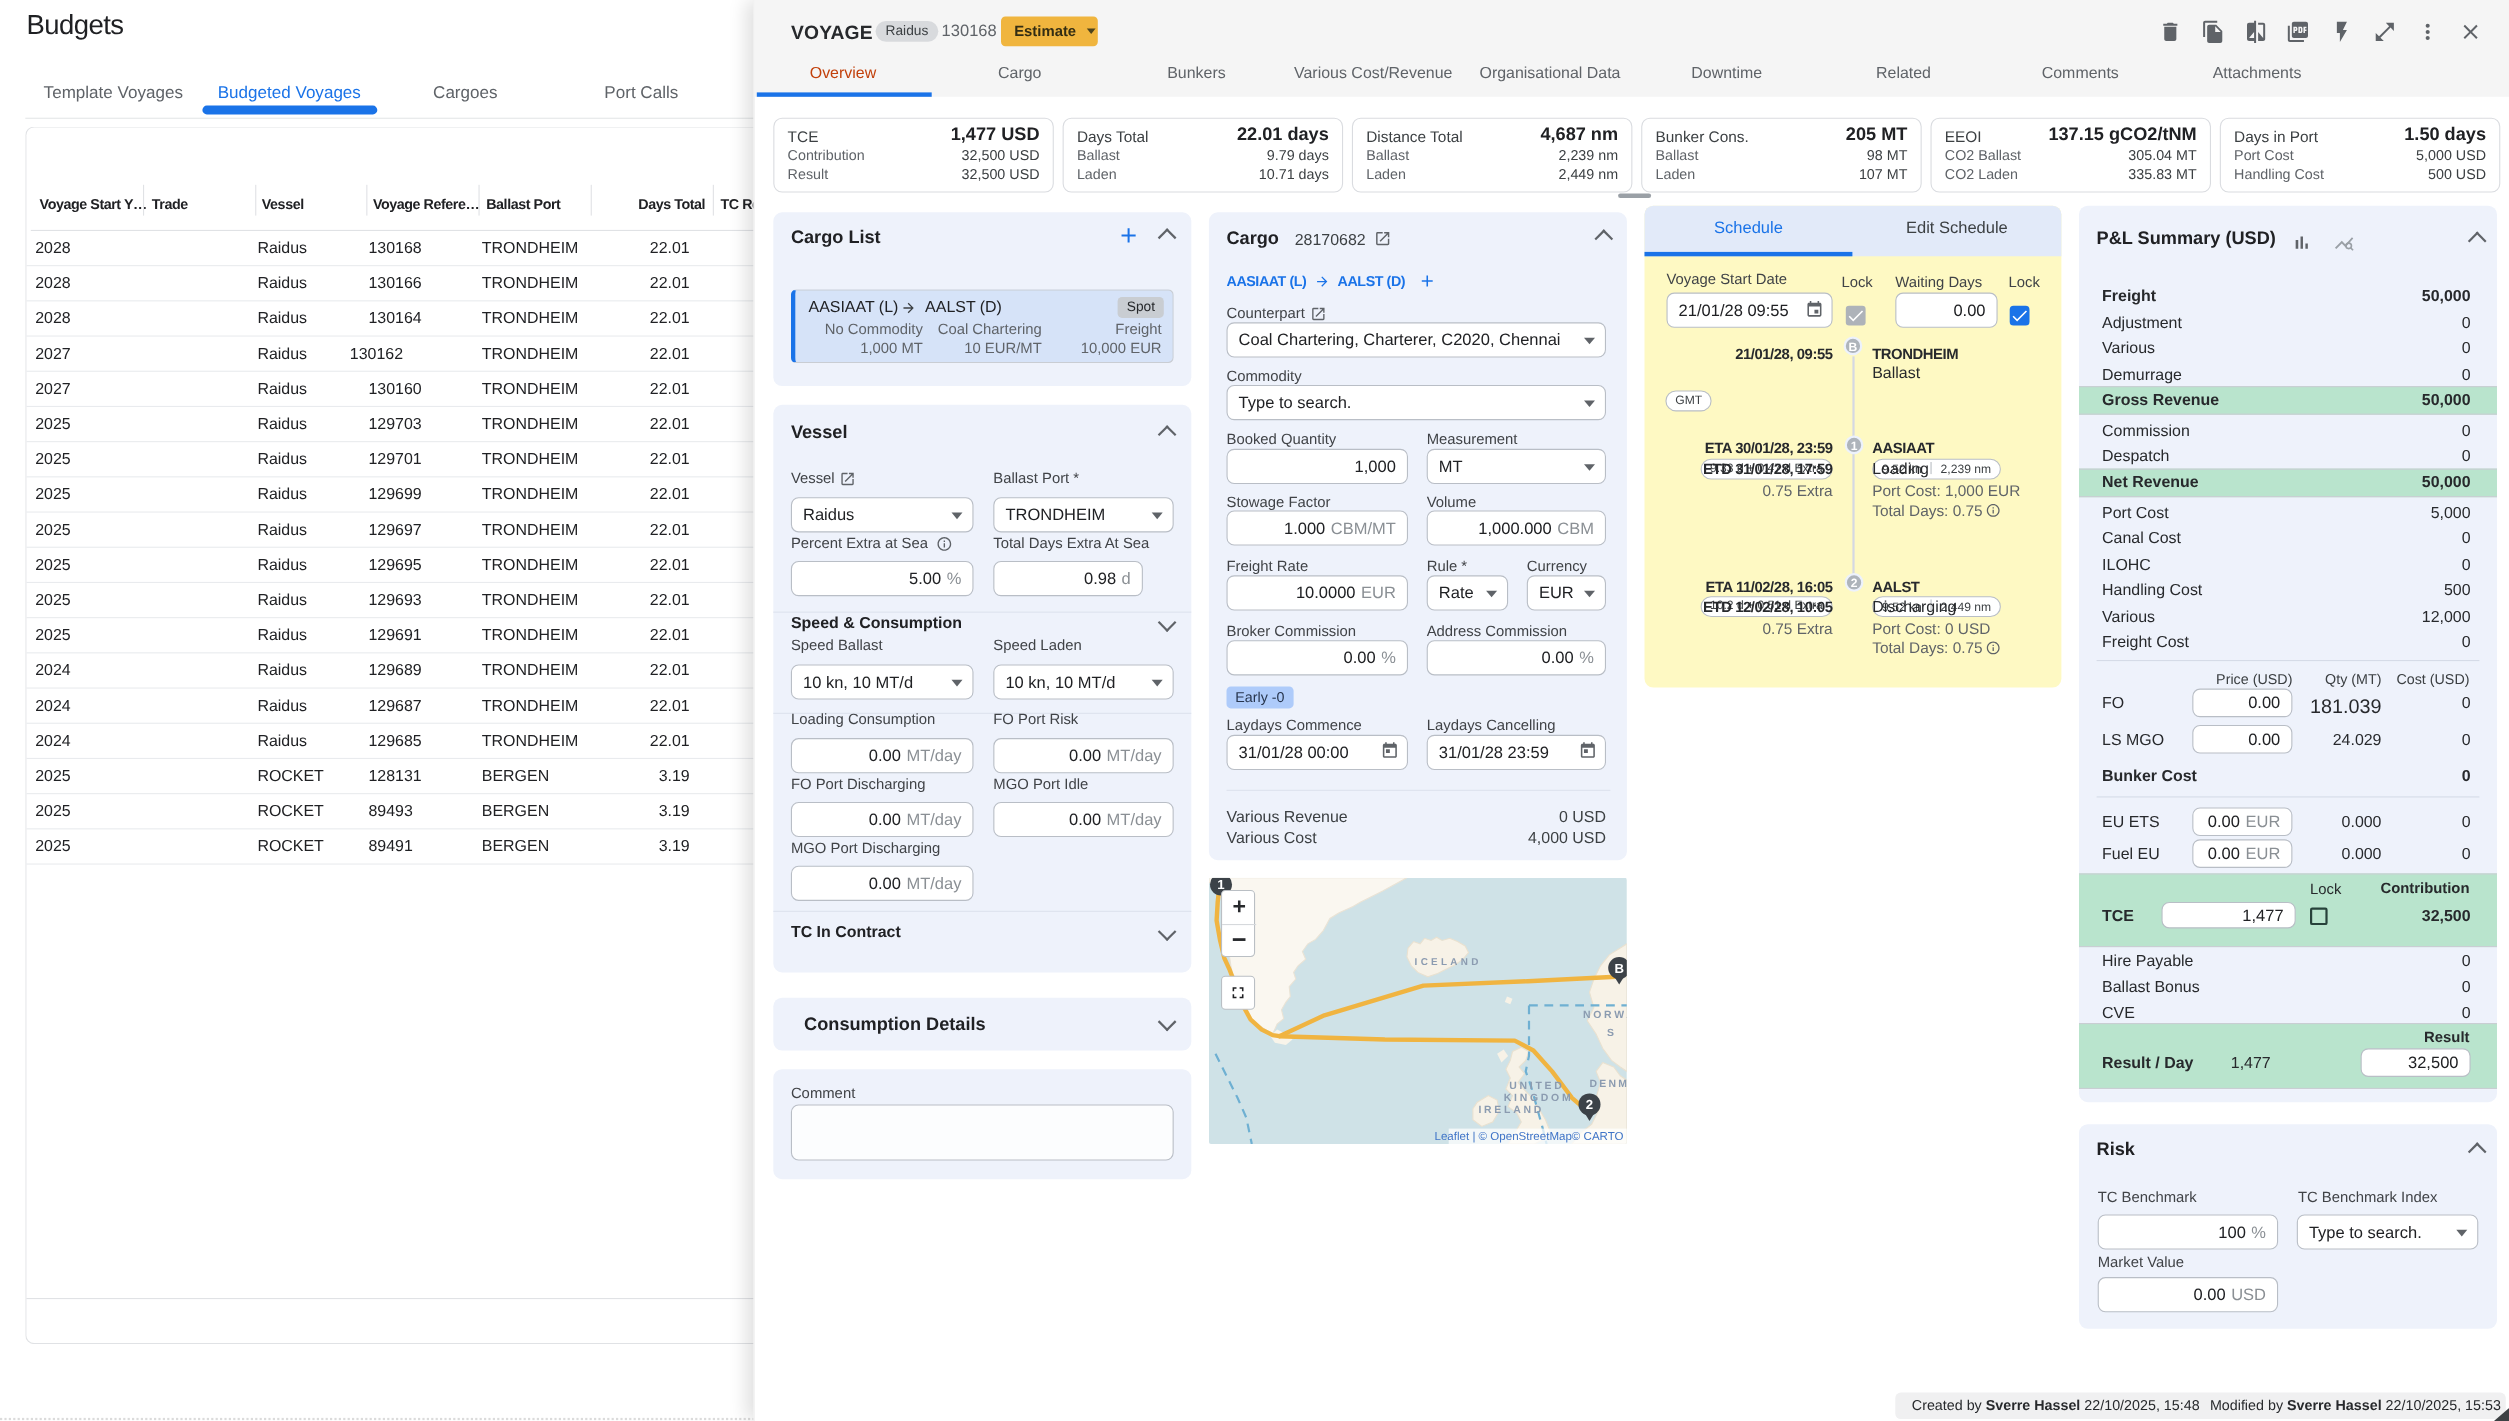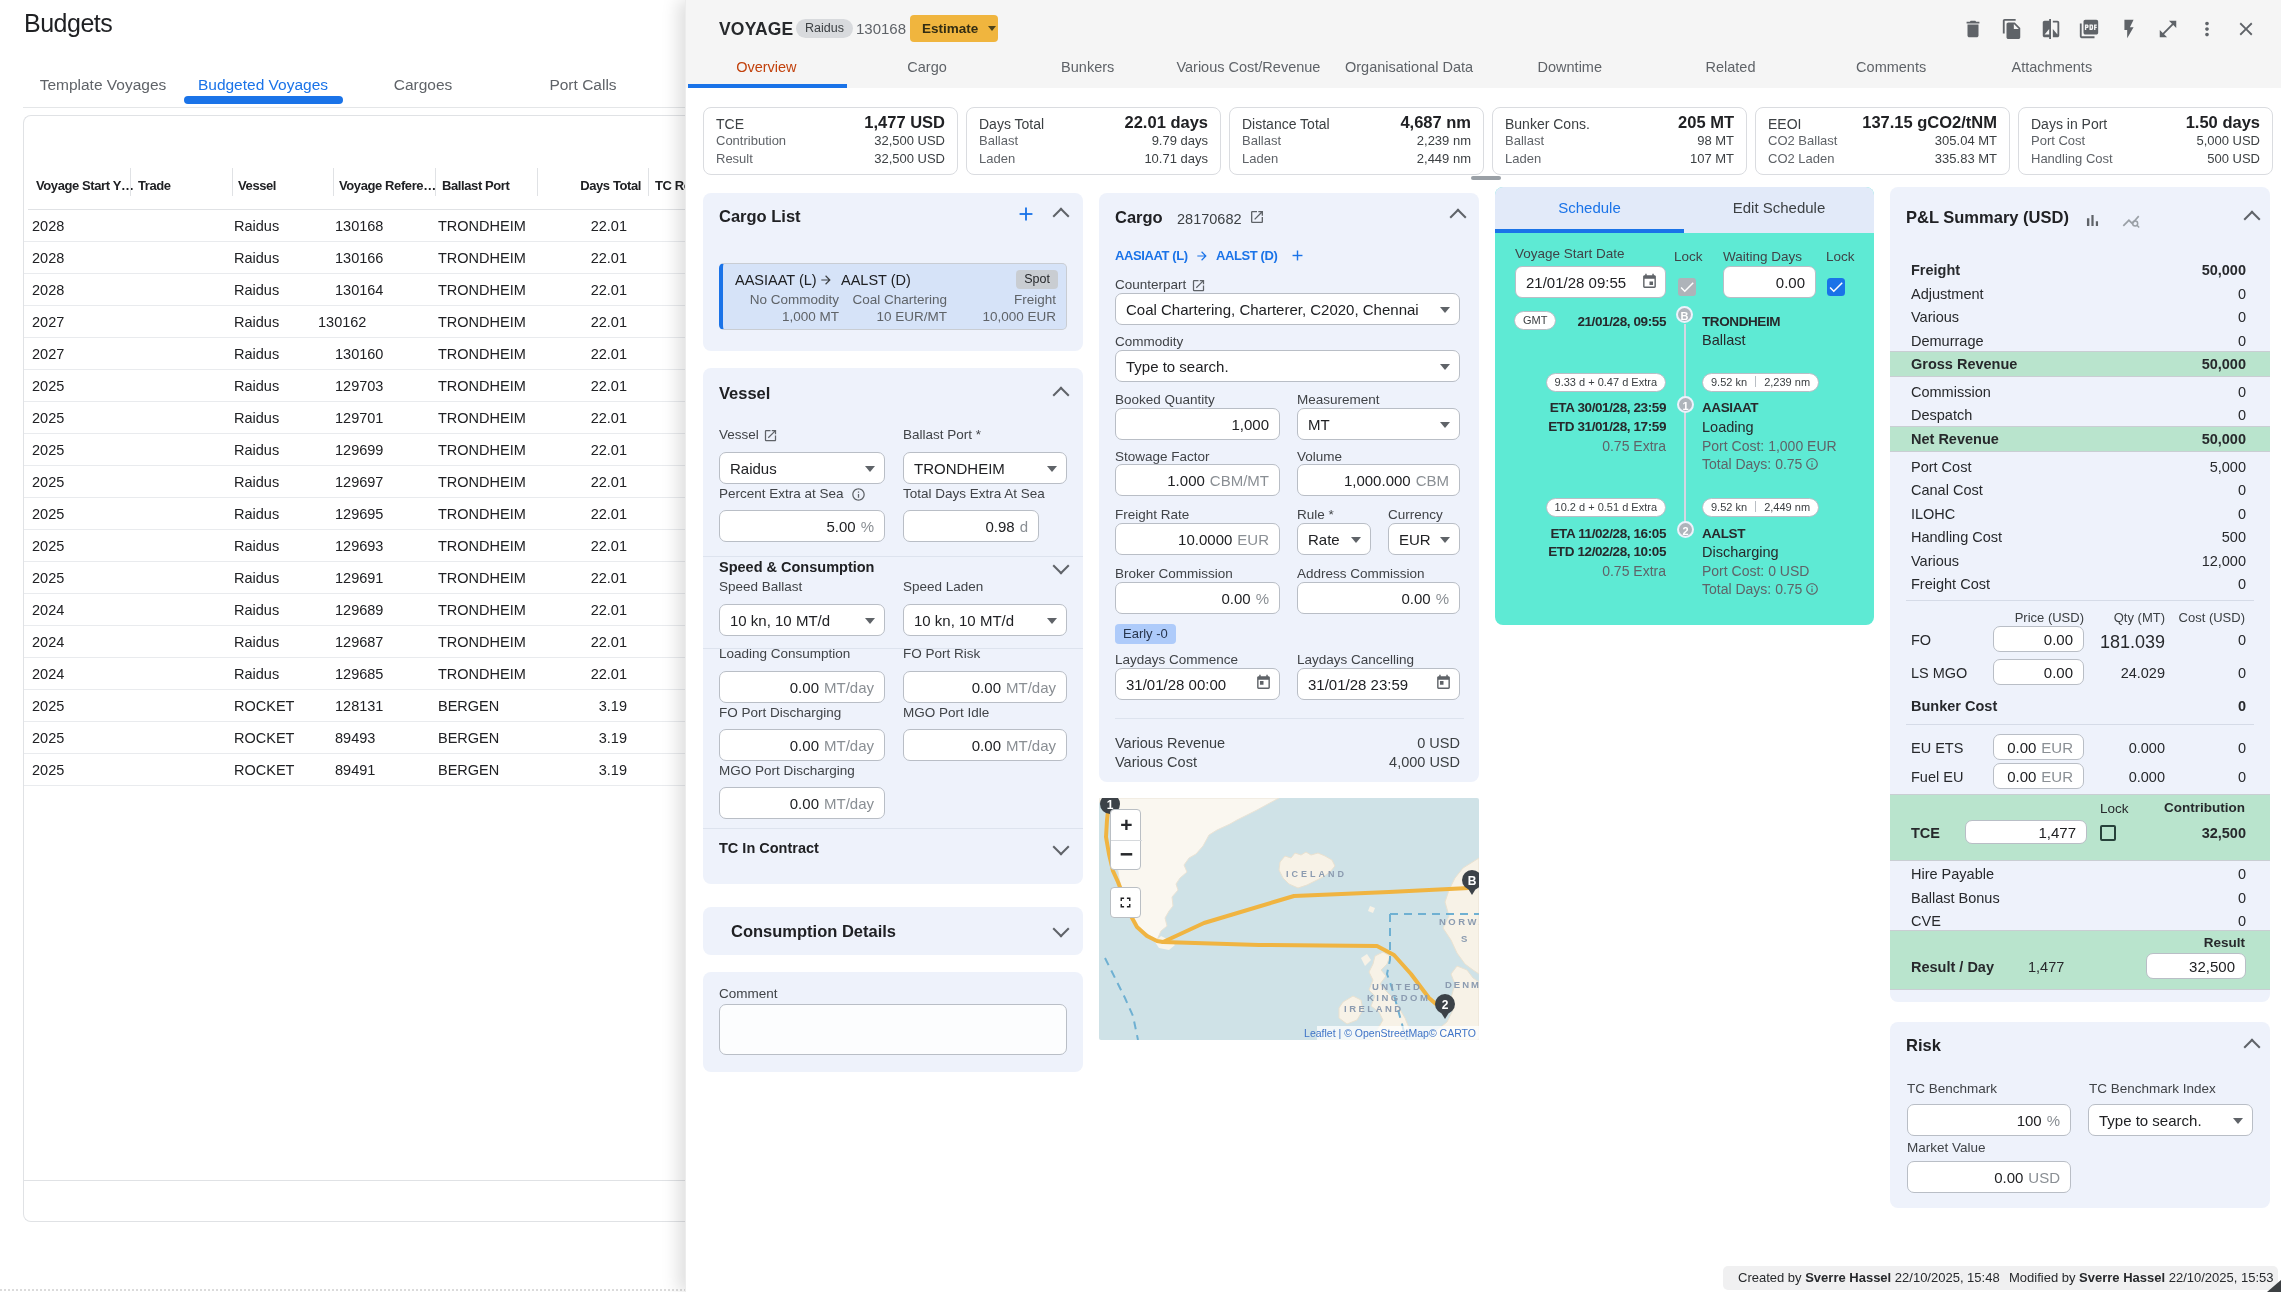--- a/index.html
+++ b/index.html
@@ -51,21 +51,21 @@
 .chev.down { transform:rotate(45deg); }
 .flabel { position:absolute; font-size:13.5px; color:#404347; white-space:nowrap; margin-top:-2px; line-height:14px; }
 .inp { position:absolute; height:32px; background:#fff; border:1px solid #b9bec6; border-radius:7px; font-size:15px; color:#202124; display:flex; align-items:center; justify-content:flex-end; padding:0 10px; white-space:nowrap; }
 .inp.left { justify-content:flex-start; }
 .inp .unit { color:#8a8f94; margin-left:5px; }
 .sel { position:absolute; height:32px; background:#fff; border:1px solid #b9bec6; border-radius:7px; font-size:15px; color:#202124; display:flex; align-items:center; padding:0 28px 0 10px; white-space:nowrap; }
 .sel .car { position:absolute; right:9px; top:13px; width:0; height:0; border-left:5px solid transparent; border-right:5px solid transparent; border-top:6px solid #5f6368; }
 .divider { position:absolute; height:1px; background:#dde3ee; }
 .seclabel { position:absolute; font-size:14.5px; font-weight:700; color:#202124; }
 
-.tpill { position:absolute; height:19px; background:#fff; border:1px solid #b9bec6; border-radius:10px; font-size:11px; color:#3c4043; padding:2px 8px 0; white-space:nowrap; }
+.tpill { position:absolute; height:19px; background:#fff; border:1px solid #b9bec6; border-radius:10px; font-size:11px; color:#3c4043; padding:2px 8px 0; white-space:nowrap;margin-top:44px; }
 .pillsep { display:inline-block; width:1px; height:11px; background:#b9bec4; margin:0 5px -1px; }
 .tnode { position:absolute; width:17px; height:17px; border-radius:50%; background:#aeb4bb; color:#fff; font-size:11px; font-weight:700; text-align:center; line-height:17px; border:2.5px solid #edf2fc; }
 .tbold { position:absolute; font-size:13.5px; font-weight:700; color:#27292c; white-space:nowrap; letter-spacing:-0.4px; }
 .treg { position:absolute; font-size:14.5px; color:#27292c; white-space:nowrap; }
 .tgray { position:absolute; font-size:14px; color:#5f6368; white-space:nowrap; }
 
 .plr { position:absolute; left:0; width:100%; }
 .plr .pl { position:absolute; left:21px; font-size:14.5px; color:#27292c; }
 .plr .pv { position:absolute; right:24px; font-size:14.5px; color:#27292c; }
 .plr.bold .pl, .plr.bold .pv { font-weight:700; }
@@ -525,21 +525,21 @@
 <div style="position:absolute; left:11px; top:11px; width:31px; height:61px; background:#fff; border:1px solid #babfc4; border-radius:4px;">
   <div style="position:absolute; left:0; top:0; width:31px; height:31px; border-bottom:1px solid #d6d9dc; text-align:center; font-size:21px; font-weight:700; color:#27292c; line-height:29px;">+</div>
   <div style="position:absolute; left:0; top:31px; width:31px; height:29px; text-align:center; font-size:23px; font-weight:700; color:#27292c; line-height:26px;">−</div>
 </div>
 <div style="position:absolute; left:11px; top:89px; width:31px; height:31px; background:#fff; border:1px solid #babfc4; border-radius:4px;">
   <svg style="position:absolute; left:6px; top:6px;" width="17" height="17" viewBox="0 0 24 24">
           <path fill="#202124" d="M7 14H5v5h5v-2H7v-3zm-2-4h2V7h3V5H5v5zm12 7h-3v2h5v-5h-2v3zM14 5v2h3v3h2V5h-5z"></path>
         </svg>
 </div></div>
 
-  <div style="position:absolute; left:809px; top:187px; width:379px; height:438px; background:#5eead4; border-radius:8px;">
+  <div style="position:absolute; left:809px; top:187px; width:379px; height:438px; background:#fef9c3; border-radius:8px;">
     <div style="position:absolute; left:0; top:0; width:100%; height:46px; background:#e2eaf9; border-radius:8px 8px 0 0;"></div>
     <div style="position:absolute; left:0; top:0; width:189px; text-align:center; padding-top:12px; font-size:15px; font-weight:500; color:#1a73e8;">Schedule</div>
     <div style="position:absolute; left:189px; top:0; width:190px; text-align:center; padding-top:12px; font-size:15px; font-weight:500; color:#3c4043;">Edit Schedule</div>
     <div style="position:absolute; left:0; top:42px; width:189px; height:4px; background:#1a73e8;"></div>
     <div class="flabel" style="left:20px; top:62px;">Voyage Start Date</div>
     <div class="inp left" style="left:20px; top:79px; width:151px; background:#fff;">21/01/28 09:55</div>
     <svg style="position:absolute; left:146px; top:86px;" width="17" height="17" viewBox="0 0 24 24">
         <path fill="#5f6368" d="M19 3h-1V1h-2v2H8V1H6v2H5c-1.11 0-2 .9-2 2v14c0 1.1.89 2 2 2h14c1.1 0 2-.9 2-2V5c0-1.1-.9-2-2-2zm0 16H5V8h14v11zm-7-7h5v5h-5z"></path>
       </svg>
     <div class="flabel" style="left:179px; top:65px;">Lock</div>

